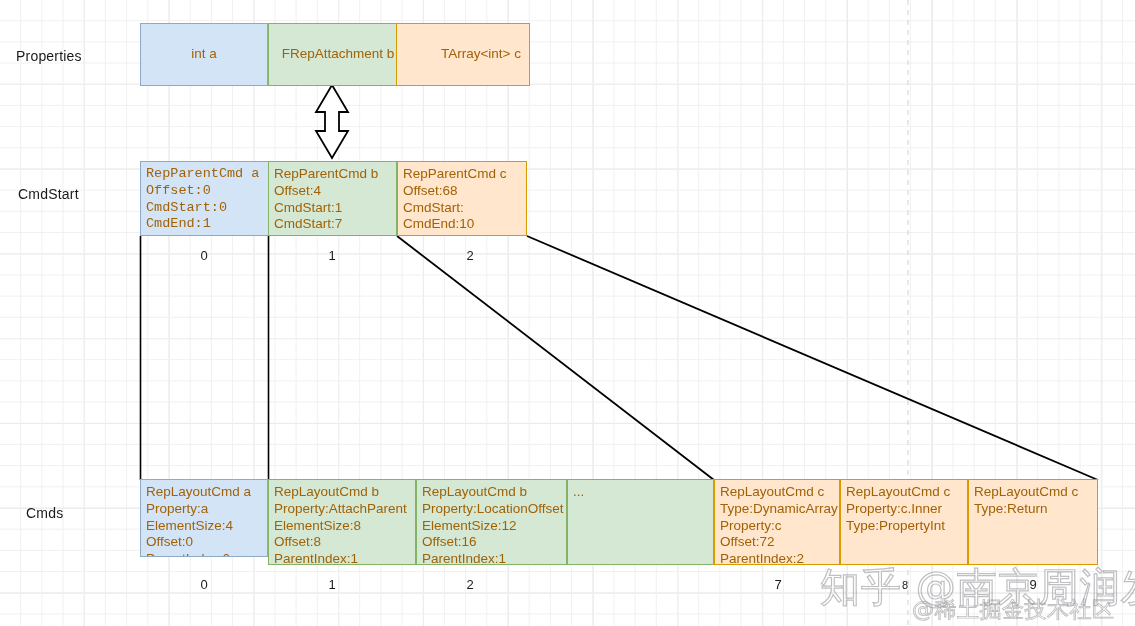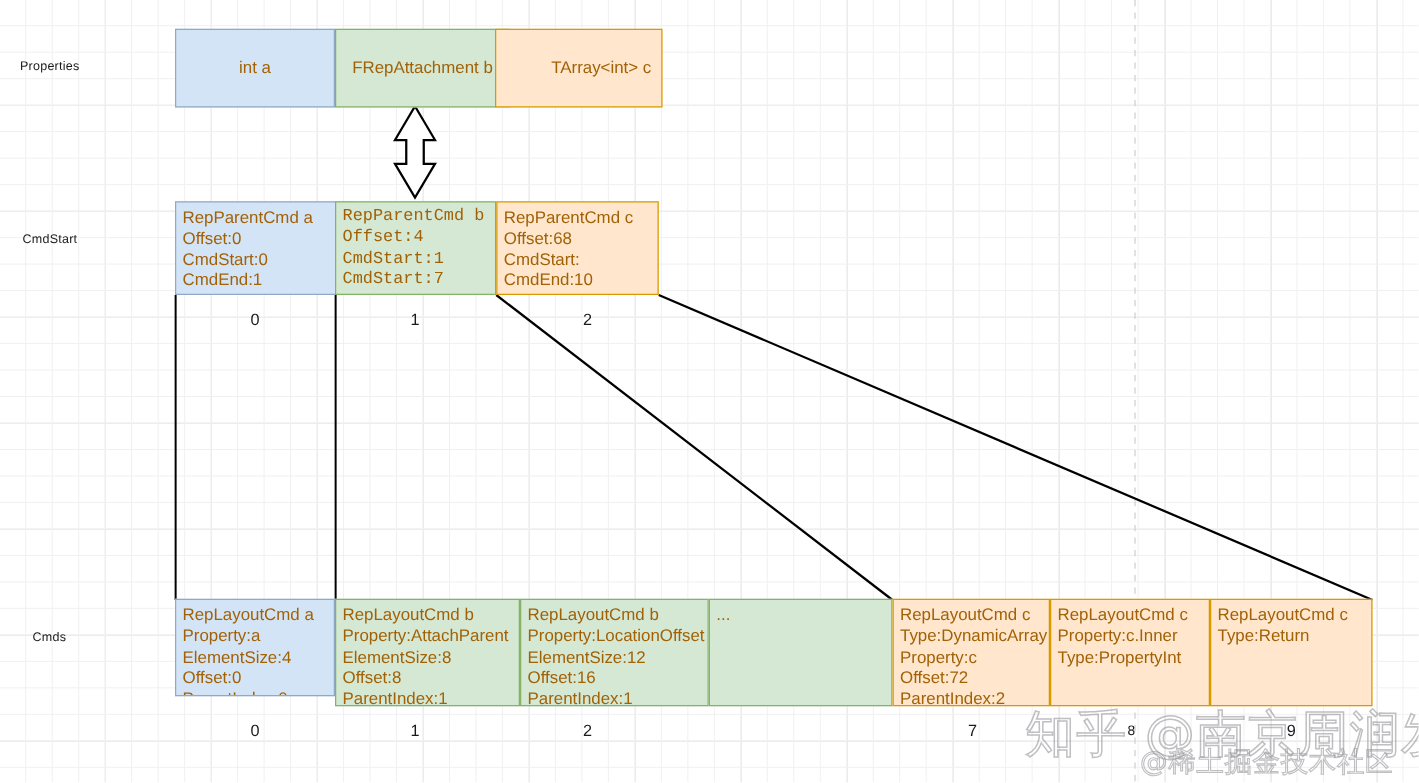--- a/index.html
+++ b/index.html
@@ -26,21 +26,21 @@
       21.2px 21.2px,
       21.2px 21.2px,
       84.8px 84.8px,
       84.8px 84.8px;
     background-position: -1px -1px, -1px -1px, -1px -1px, -1px -1px;
   }
 
   
   .row-label {
     position: absolute;
-    font-size: 10px;
+    font-size: 14px;
     color: #1a1a1a;
     white-space: nowrap;
     letter-spacing: 0.2px;
   }
 
   
   .cell {
     position: absolute;
     box-sizing: border-box;
     font-size: 13.5px;
@@ -124,25 +124,25 @@
   </svg>
 
   <div class="row-label" style="left:16px; top:48px;">Properties</div>
   <div class="row-label" style="left:18px; top:186px;">CmdStart</div>
   <div class="row-label" style="left:26px; top:505px;">Cmds</div>
 
   <div class="cell center fill-blue" style="left:140px; top:23px; width:128px; height:63px;">int a</div>
   <div class="cell center fill-green" style="left:268px; top:23px; width:140px; height:63px;">FRepAttachment b</div>
   <div class="cell center fill-orange" style="left:396px; top:23px; width:134px; height:63px;">TArray&lt;int&gt; c</div>
 
-  <div class="cell topleft fill-blue" style="left:140px; top:161px; width:144px; height:75px;">RepParentCmd a
+  <div class="cell topleft fill-blue" style="left:140px; top:161px; width:144px; height:75px;font-family:Liberation Mono, monospace;">RepParentCmd a
 Offset:0
 CmdStart:0
 CmdEnd:1</div>
-  <div class="cell topleft fill-green" style="left:268px; top:161px; width:129px; height:75px;font-family:Liberation Mono, monospace;">RepParentCmd b
+  <div class="cell topleft fill-green" style="left:268px; top:161px; width:129px; height:75px;">RepParentCmd b
 Offset:4
 CmdStart:1
 CmdStart:7</div>
   <div class="cell topleft fill-orange" style="left:397px; top:161px; width:130px; height:75px;">RepParentCmd c
 Offset:68
 CmdStart:
 CmdEnd:10</div>
 
   <div class="idx" style="left:204px; top:248px;">0</div>
   <div class="idx" style="left:332px; top:248px;">1</div>

